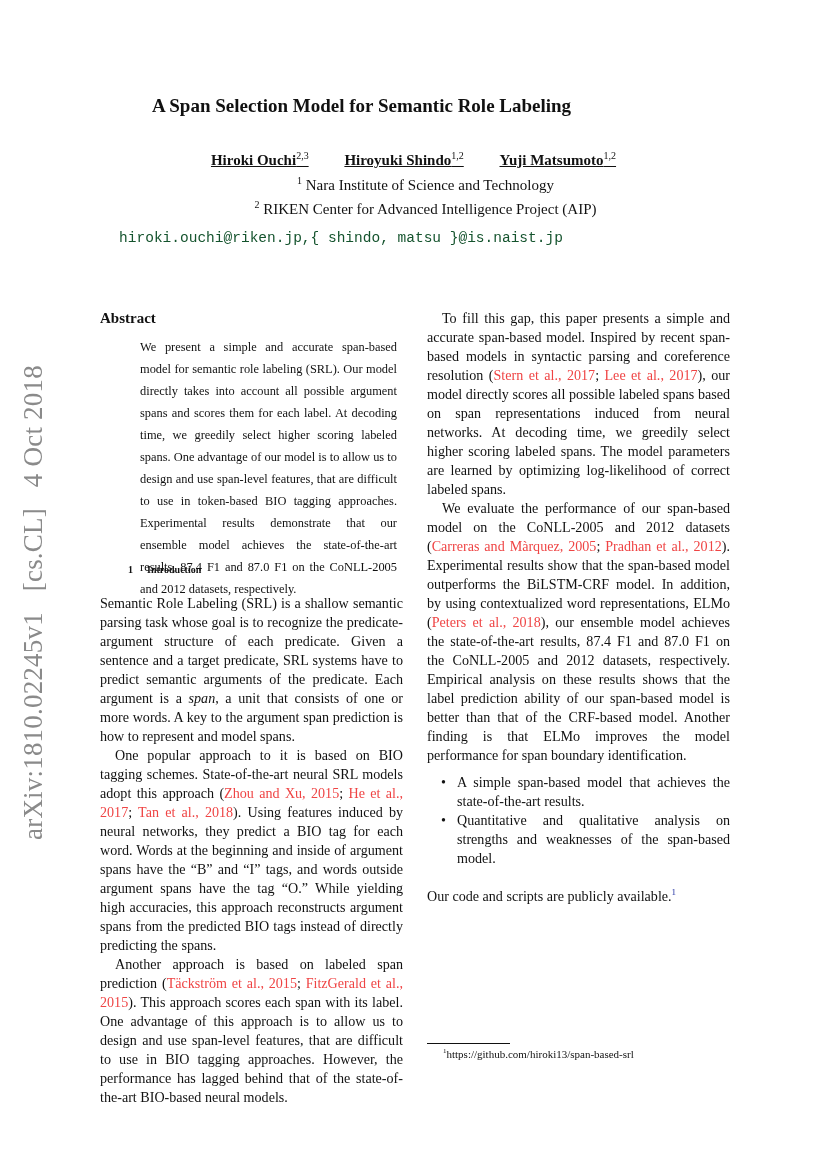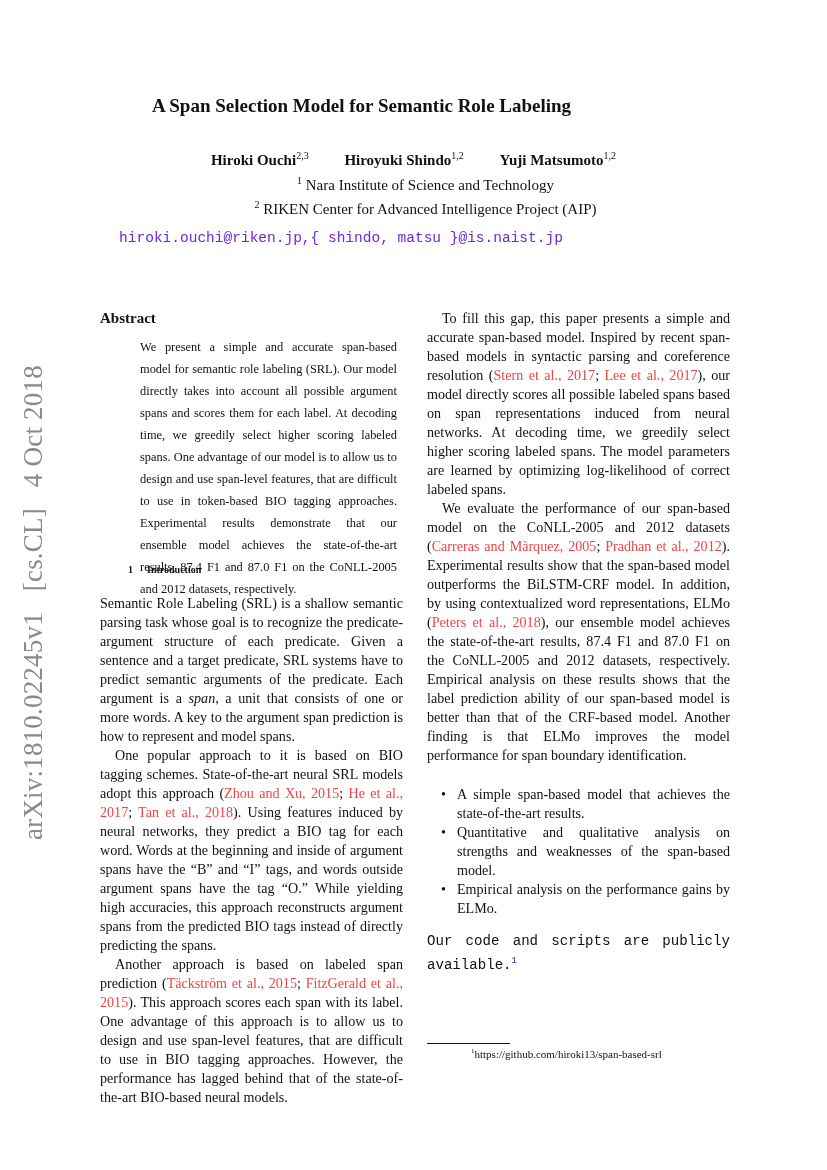--- a/index.html
+++ b/index.html
@@ -17,31 +17,31 @@
     }
     .arxiv-stamp span { margin-right: 14px; }
     .title {
       position: absolute; top: 95px; left: 0; width: 723px; text-align: center;
       font-size: 19px; font-weight: bold;
     }
     .authors {
       position: absolute; top: 150px; left: 0; width: 827px; text-align: center;
       font-size: 15px; font-weight: bold;
     }
-    .authors .author { display: inline-block; margin: 0 16px; }
+    .authors .author { display: inline-block; margin: 0 16px; text-decoration: underline; }
     .authors sup { font-weight: normal; font-size: 10px; }
     .affils {
       position: absolute; top: 171px; left: 12px; width: 827px; text-align: center;
       font-size: 15px; line-height: 19px;
     }
     .affils sup { font-size: 10px; }
     .emails {
       position: absolute; top: 230px; left: 0; width: 682px; text-align: center;
       font-family: "Liberation Mono", "DejaVu Sans Mono", monospace;
-      font-size: 14.5px; color: #6d28d9;
+      font-size: 14.5px; color: #14532d;
     }
     .abstract-head {
       position: absolute; top: 310px; left: 100px; width: 303px; text-align: left;
       font-size: 15px; font-weight: bold;
     }
     .abstract {
       position: absolute; top: 336px; left: 140px; width: 257px;
       font-size: 12.4px; line-height: 22px; text-align: justify; hyphens: manual;
     }
     .sec-head {
@@ -51,35 +51,34 @@
     .sec-head .num { margin-right: 14px; }
     .col {
       position: absolute; width: 303px;
       font-size: 14.1px; line-height: 19px; text-align: justify;
     }
     .col p { margin: 0; }
     .col p.indent { text-indent: 15px; }
     .col-left { left: 100px; top: 594px; }
     .col-right { left: 427px; top: 309px; }
     a.cite { color: #ef4444; text-decoration: none; }
-    ul.contrib { margin: 20px 0 0 0; padding: 0 0 0 30px; list-style: none; }
+    ul.contrib { margin: 8px 0 0 0; padding: 0 0 0 30px; list-style: none; }
     ul.contrib li { position: relative; }
     ul.contrib li::before {
       content: "\2022"; position: absolute; left: -16px; top: 0;
     }
-    .avail { margin-top: 14px !important; font-family: Liberation Mono, monospace; }
+    .avail { margin-top: 14px !important; }
     .avail sup a { color: #1f2fa0; text-decoration: none; font-size: 9px; }
     .fn-rule {
       position: absolute; left: 427px; top: 1043px; width: 83px; height: 0;
       border-top: 1px solid #111;
     }
     .footnote {
       position: absolute; left: 443px; top: 1047px;
       font-size: 11px;
-      margin-left: 28px;
     }
     .footnote sup { font-size: 7px; }
   </style>
 </head>
 <body>
 
 <div class="arxiv-stamp">
   <span>arXiv:1810.02245v1</span>
   <span>[cs.CL]</span>
   <span>4 Oct 2018</span>
@@ -112,21 +111,20 @@
   <p class="indent"><span>One popular approach to it is based on BIO tagging schemes. State-of-the-art neural SRL models adopt this approach (</span><a class="cite">Zhou and Xu, 2015</a><span>; </span><a class="cite">He et al., 2017</a><span>; </span><a class="cite">Tan et al., 2018</a><span>). Using features induced by neural networks, they predict a BIO tag for each word. Words at the beginning and inside of argument spans have the “B” and “I” tags, and words outside argument spans have the tag “O.” While yielding high accuracies, this approach reconstructs argument spans from the predicted BIO tags instead of directly predicting the spans.</span></p>
   <p class="indent"><span>Another approach is based on labeled span prediction (</span><a class="cite">Täckström et al., 2015</a><span>; </span><a class="cite">FitzGerald et al., 2015</a><span>). This approach scores each span with its label. One advantage of this approach is to allow us to design and use span-level features, that are difficult to use in BIO tagging approaches. However, the performance has lagged behind that of the state-of-the-art BIO-based neural models.</span></p>
 </div>
 
 <div class="col col-right">
   <p class="indent"><span>To fill this gap, this paper presents a simple and accurate span-based model. Inspired by recent span-based models in syntactic parsing and coreference resolution (</span><a class="cite">Stern et al., 2017</a><span>; </span><a class="cite">Lee et al., 2017</a><span>), our model directly scores all possible labeled spans based on span representations induced from neural networks. At decoding time, we greedily select higher scoring labeled spans. The model parameters are learned by optimizing log-likelihood of correct labeled spans.</span></p>
   <p class="indent"><span>We evaluate the performance of our span-based model on the CoNLL-2005 and 2012 datasets (</span><a class="cite">Carreras and Màrquez, 2005</a><span>; </span><a class="cite">Pradhan et al., 2012</a><span>). Experimental results show that the span-based model outperforms the BiLSTM-CRF model. In addition, by using contextualized word representations, ELMo (</span><a class="cite">Peters et al., 2018</a><span>), our ensemble model achieves the state-of-the-art results, 87.4 F1 and 87.0 F1 on the CoNLL-2005 and 2012 datasets, respectively. Empirical analysis on these results shows that the label prediction ability of our span-based model is better than that of the CRF-based model. Another finding is that ELMo improves the model performance for span boundary identification.</span></p>
   <ul class="contrib">
     <li>A simple span-based model that achieves the state-of-the-art results.</li>
     <li>Quantitative and qualitative analysis on strengths and weaknesses of the span-based model.</li>
-    <li>Empirical analysis on the performance gains by ELMo.</li>
   </ul>
   <p class="avail"><span>Our code and scripts are publicly available.</span><sup><a>1</a></sup></p>
 </div>
 
 <div class="fn-rule"></div>
 <div class="footnote">
   <sup>1</sup><span>https://github.com/hiroki13/span-based-srl</span>
 </div>
 
 </body></html>

